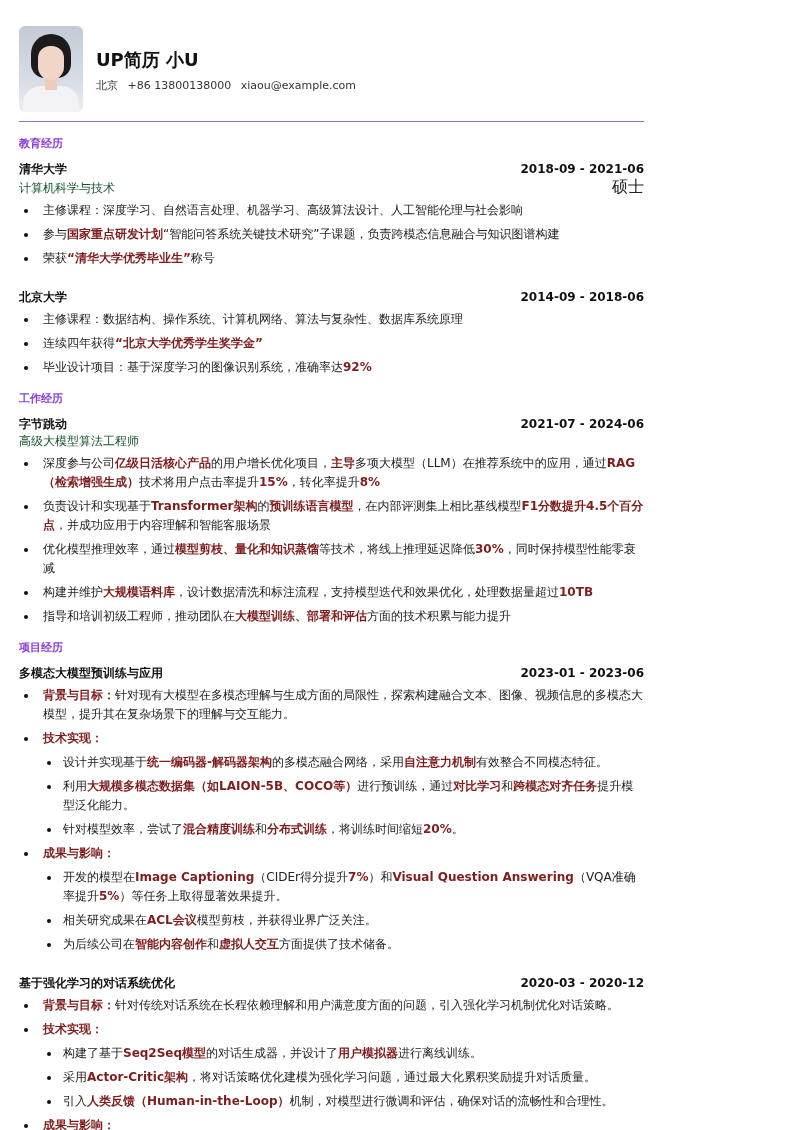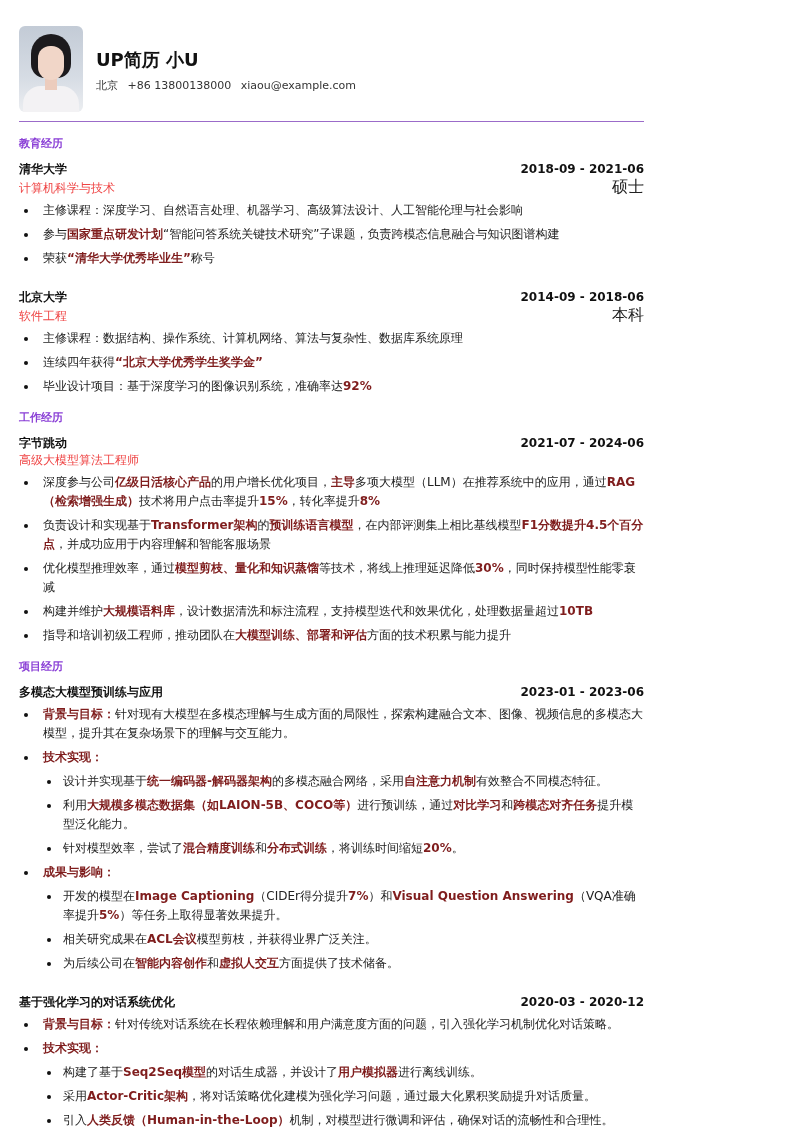--- a/index.html
+++ b/index.html
@@ -21,21 +21,21 @@
   .divider { height: 1px; background: #9b6bc9; margin-top: 2px; }
 
   .section { margin-top: 14px; }
   .section-title { font-size: 11px; font-weight: bold; color: #8a3fd6; line-height: 16px; }
 
   .entry { margin-top: 0; }
   .entry + .entry { margin-top: 12px; }
   .entry-row { display: flex; justify-content: space-between; align-items: baseline; line-height: 18px; }
   .entry-name { font-size: 12px; font-weight: bold; color: #111; }
   .entry-date { font-size: 12px; font-weight: bold; color: #111; margin-top: 8px; }
-  .entry-sub { font-size: 12px; color: #ef4444; }
+  .entry-sub { font-size: 12px; color: #14532d; }
   .entry-right { font-size: 16px; color: #222; }
 
   ul.bullets { list-style: none; margin-top: 4px; }
   ul.bullets > li { position: relative; padding-left: 24px; font-size: 12px; line-height: 19px; margin-bottom: 5px; color: #222; }
   ul.bullets > li::before { content: ""; position: absolute; left: 5px; top: 8px; width: 4px; height: 4px; border-radius: 50%; background: #111; }
   ul.bullets ul.bullets { margin-top: 5px; }
   ul.bullets ul.bullets > li { padding-left: 20px; }
   ul.bullets ul.bullets > li::before { left: 4px; }
   b { font-weight: bold; color: #7f1d1d; }
 </style>
@@ -78,24 +78,20 @@
           <ul class="bullets">
             <li><span>主修课程：深度学习、自然语言处理、机器学习、高级算法设计、人工智能伦理与社会影响</span></li>
             <li><span>参与</span><b>国家重点研发计划</b><span>“智能问答系统关键技术研究”子课题，负责跨模态信息融合与知识图谱构建</span></li>
             <li><span>荣获</span><b>“清华大学优秀毕业生”</b><span>称号</span></li>
           </ul>
         </div>
         <div class="entry">
           <div class="entry-row">
             <div class="entry-name">北京大学</div>
             <div class="entry-date">2014-09 - 2018-06</div>
-          </div>
-          <div class="entry-row">
-            <div class="entry-sub">软件工程</div>
-            <div class="entry-right">本科</div>
           </div>
           <ul class="bullets">
             <li><span>主修课程：数据结构、操作系统、计算机网络、算法与复杂性、数据库系统原理</span></li>
             <li><span>连续四年获得</span><b>“北京大学优秀学生奖学金”</b></li>
             <li><span>毕业设计项目：基于深度学习的图像识别系统，准确率达</span><b>92%</b></li>
           </ul>
         </div>
       </div>
   </div>
 

